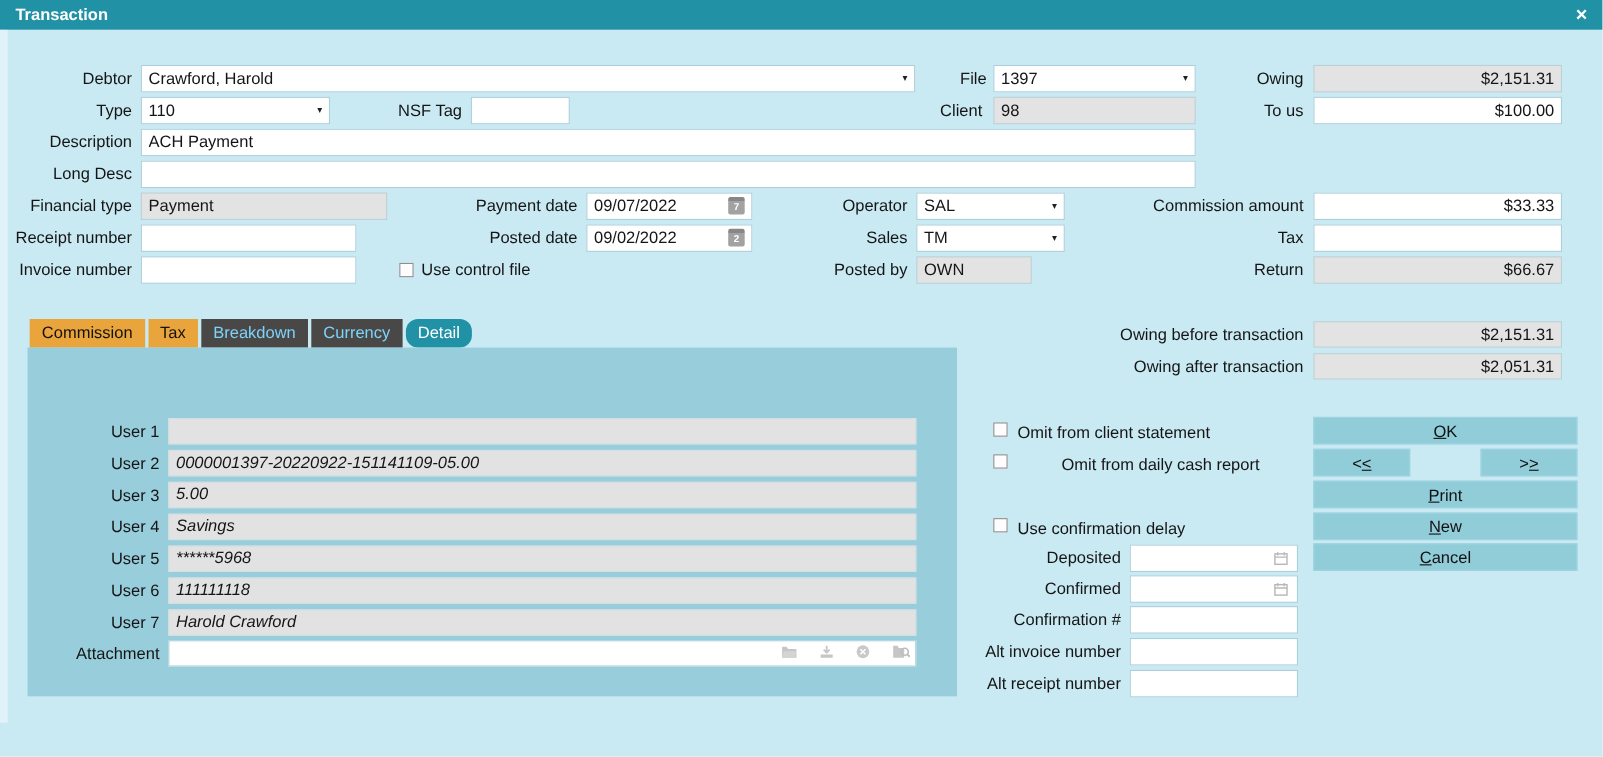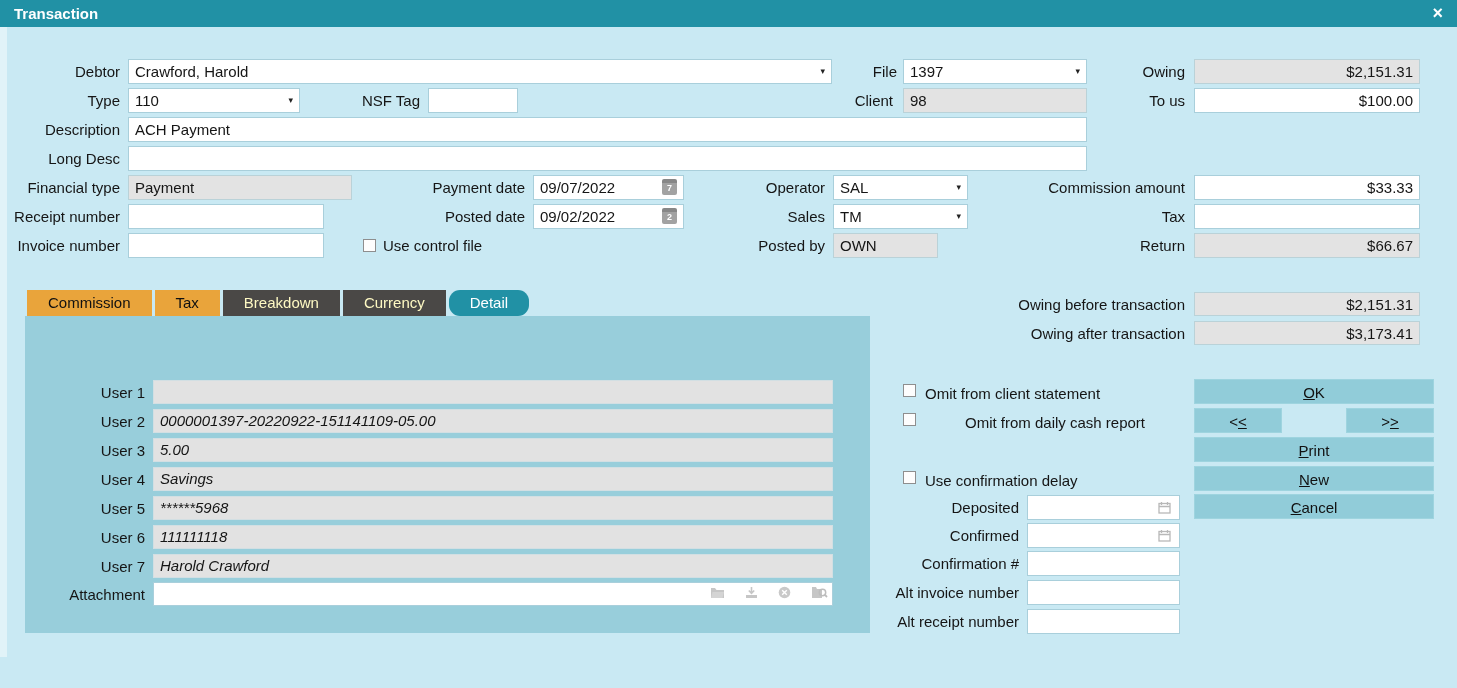--- a/index.html
+++ b/index.html
@@ -19,23 +19,23 @@
            font-size:15px; color:#151515; }
   input.field { outline:none; }
   .ro { background:#e3e3e3; border:1px solid #bad2d8; }
   .money { text-align:right; }
   .combo { display:flex; align-items:center; justify-content:space-between; cursor:default; }
   .combo .arrow { color:#222; font-size:9px; padding-left:4px; }
   .daycal { position:absolute; width:15px; height:16px; border-radius:2px; color:#ffffff;
             background:linear-gradient(#878787 0 4px, #a2a2a2 4px); font-size:9px; font-weight:bold;
             text-align:center; line-height:18px; cursor:pointer; }
   .tabs { position:absolute; left:27px; top:290px; display:flex; gap:3px; }
-  .tab { height:26px; line-height:26px; padding:0 21px; cursor:pointer; white-space:nowrap; }
+  .tab { height:26px; line-height:26px; padding:0 11px; cursor:pointer; white-space:nowrap; }
   .tab.orange { background:#e9a43b; color:#111; }
-  .tab.dark { background:#4a4846; color:#fef9c3; }
+  .tab.dark { background:#4a4846; color:#7dd3fc; }
   .tab.active { background:#2191a5; color:#fff;border-radius:11px; }
   #panel { position:absolute; left:25px; top:316px; width:845px; height:317px; background:#98cedb; }
   .ufield { background:#e2e2e2; border:1px solid #d2dfe3; height:24px; line-height:22px;font-style:italic; }
   .chk { position:absolute; width:13px; height:13px; background:#fdfdfd; border:1px solid #8e8e8e;
          cursor:pointer; }
   .btn { position:absolute; height:25px; line-height:25px; background:#91ccd9; text-align:center;
          cursor:pointer; border:1px solid #9ed4df; color:#111; }
   .btn .u { text-decoration:underline; }
   .att-icons { position:absolute; left:710px; top:586px; display:flex; gap:20px; align-items:center; }
   .att-icons svg { cursor:pointer; display:block; }
@@ -158,21 +158,21 @@
     <svg width="17" height="13" viewBox="0 0 17 13">
         <path d="M1 1h4l1 2h5v9H1z" fill="#c6c6c6"></path>
         <circle cx="11.5" cy="6.5" r="3.2" fill="none" stroke="#bdbdbd" stroke-width="1.5"></circle>
         <path d="M13.7 8.7l2.3 2.3" stroke="#bdbdbd" stroke-width="1.8"></path>
       </svg>
   </div>
 
   <div class="lbl" style="left:930px;top:292px;width:255px">Owing before transaction</div>
   <div class="field ro money" style="left:1194px;top:292px;width:226px;height:24px">$2,151.31</div>
   <div class="lbl" style="left:930px;top:321px;width:255px">Owing after transaction</div>
-  <div class="field ro money" style="left:1194px;top:321px;width:226px;height:24px">$3,173.41</div>
+  <div class="field ro money" style="left:1194px;top:321px;width:226px;height:24px">$2,051.31</div>
 
   <span class="chk" style="left:903px;top:384px"></span>
   <div class="lbl" style="left:925px;top:381px;width:260px;text-align:left">Omit from client statement</div>
   <span class="chk" style="left:903px;top:413px"></span>
   <div class="lbl" style="left:925px;top:410px;width:260px;text-align:center">Omit from daily cash report</div>
   <span class="chk" style="left:903px;top:471px"></span>
   <div class="lbl" style="left:925px;top:468px;width:260px;text-align:left">Use confirmation delay</div>
 
   <div class="lbl" style="left:860px;top:495px;width:159px">Deposited</div>
   <input class="field" style="left: 1027px; top: 495px; width: 153px;" value="">

